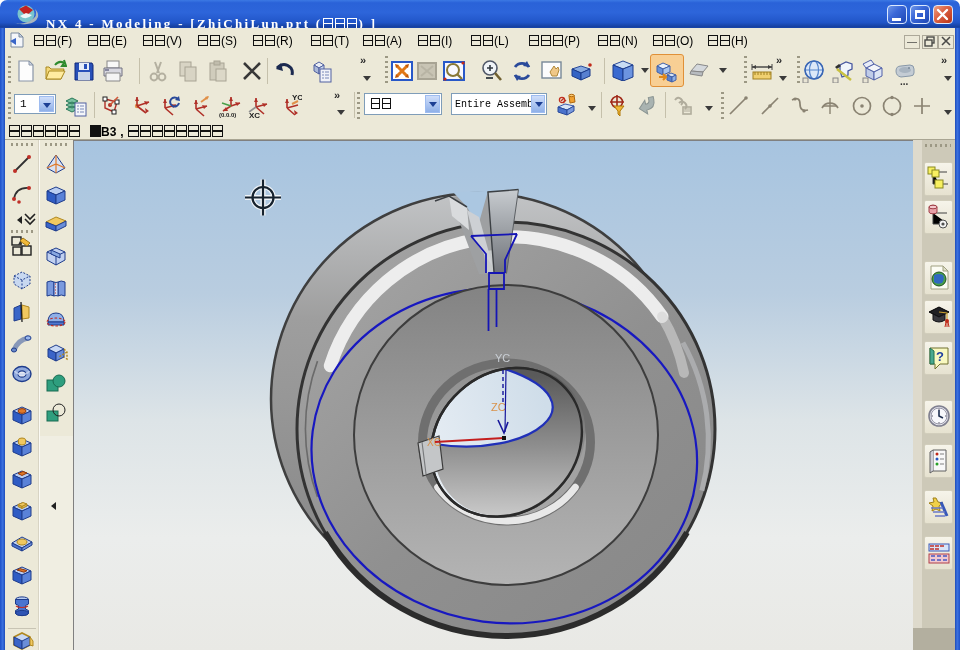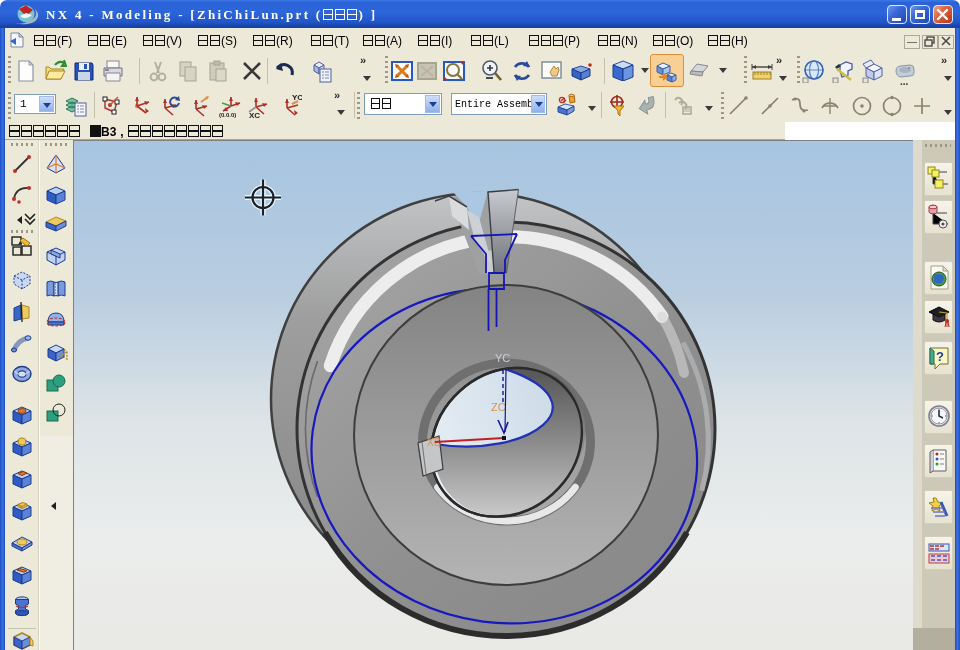--- a/index.html
+++ b/index.html
@@ -5,42 +5,42 @@
 *{box-sizing:border-box}
 #win{position:absolute;left:0;top:0;width:960px;height:650px;}
 
 .cj{display:inline-block;width:10px;height:11px;border:1px solid #111;margin:0 1px;vertical-align:-1px;
  background:linear-gradient(transparent 42%,#111 42%,#111 58%,transparent 58%);}
 .cjw{border-color:#fff;background:linear-gradient(transparent 42%,#fff 42%,#fff 58%,transparent 58%);}
 
 #title{position:absolute;left:0;top:0;width:960px;height:28px;
  background:linear-gradient(180deg,#3c79e4 0%,#2a62d8 10%,#2d65da 45%,#2155c8 80%,#16409f 96%,#1a47ad 100%);
  border-radius:7px 7px 0 0;}
-#title .txt{position:absolute;left:46px;top:7px;color:#fff;font:bold 13px "Liberation Serif",serif;letter-spacing:2.3px;white-space:nowrap;}
+#title .txt{position:absolute;left:46px;top:16px;color:#fff;font:bold 13px "Liberation Serif",serif;letter-spacing:2.3px;white-space:nowrap;}
 .tbtn{position:absolute;top:5px;width:20px;height:19px;border-radius:4px;border:1px solid #dbe9ff;}
 #bmin{left:887px;background:linear-gradient(135deg,#6f97e8 0%,#3b68d8 40%,#1e47b4 100%);}
 #bmax{left:910px;background:linear-gradient(135deg,#6f97e8 0%,#3b68d8 40%,#1e47b4 100%);}
 #bclose{left:933px;background:linear-gradient(135deg,#eda184 0%,#dd6547 40%,#ba3113 100%);}
 
 #menubar{position:absolute;left:0;top:28px;width:960px;height:24px;background:#ece9d8;}
 .mitem{position:absolute;top:6px;font-size:12px;color:#000;white-space:nowrap}
 .mdib{position:absolute;top:7px;width:16px;height:14px;border:1px solid #aca899;background:#ece9d8;color:#4a4a48;
  font:10px "Liberation Sans";text-align:center;line-height:12px}
 
 #tbar{position:absolute;left:0;top:52px;width:960px;height:70px;background:#ece9d8;}
 .grip{position:absolute;width:3px;background:repeating-linear-gradient(180deg,#9c9884 0 2px,#ece9d8 2px 5px);}
 .vsep{position:absolute;width:1px;background:#c5c0ab;}
 .ic{position:absolute;width:24px;height:24px;}
 .ovf{position:absolute;font:bold 11px "Liberation Sans";color:#2a2a2a;letter-spacing:-2px}
 .dda{position:absolute;width:0;height:0;border:4px solid transparent;border-top:5px solid #3a3a3a;}
 .combo{position:absolute;height:20px;background:#fff;border:1px solid #7f9db9;font:11px "Liberation Mono",monospace;}
 .cbtn{position:absolute;right:1px;top:1px;bottom:1px;width:15px;background:linear-gradient(180deg,#cfdefa,#8fb0e8);border:1px solid #9ebcf0;}
 .cbtn:after{content:"";position:absolute;left:3px;top:6px;border:4px solid transparent;border-top:5px solid #1c3f94;}
 
-#prompt{position:absolute;left:0;top:122px;width:785px;height:18px;background:#ece9d8;border-bottom:1px solid #a9a593;}
+#prompt{position:absolute;left:0;top:122px;width:960px;height:18px;background:#ece9d8;border-bottom:1px solid #a9a593;}
 #prompt .cj{border-width:1.5px;margin:0 .5px;width:11px;height:12px}
 
 #lbar{position:absolute;left:5px;top:140px;width:68px;height:510px;background:#ece9d8;}
 
 #rbar{position:absolute;left:913px;top:140px;width:42px;height:510px;background:#c6c2b0;}
 .rbtn{position:absolute;left:11px;width:29px;height:34px;background:linear-gradient(180deg,#f6f4ea,#e6e2d0);border:1px solid #d2cebc;border-radius:2px;}
 
 #vp{position:absolute;left:73px;top:140px;width:840px;height:510px;
  background:linear-gradient(180deg,#a7c4e0 0%,#b9cde0 30%,#dde4e7 55%,#ebedec 78%,#e9e9e5 100%);
  border-left:1px solid #808080;border-top:1px solid #808080;}

